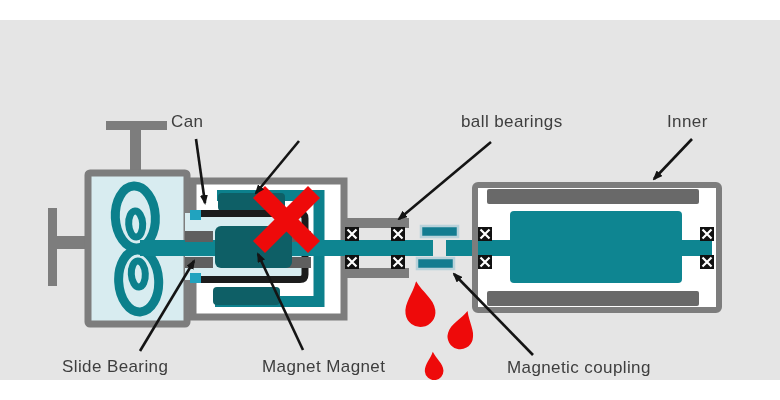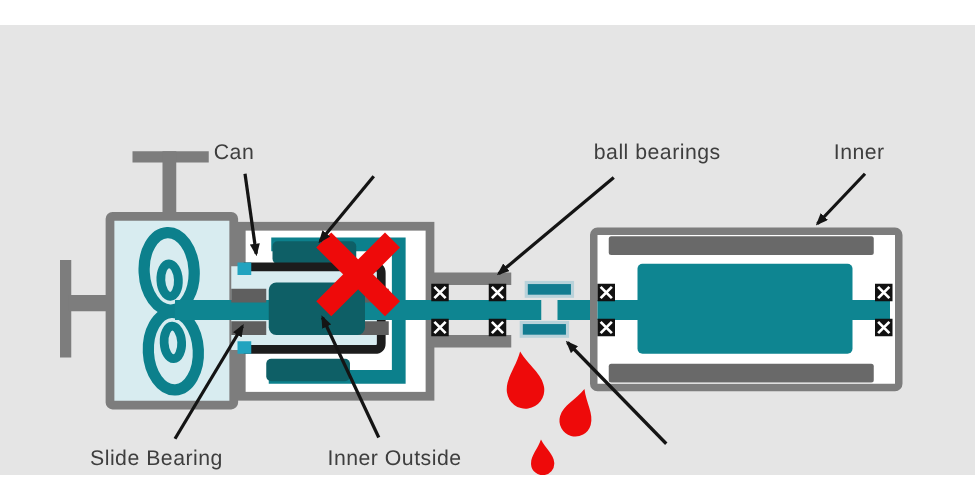--- a/index.html
+++ b/index.html
@@ -149,18 +149,19 @@
       <path class="arrow" d="M299,121 L256,173" marker-end="url(#ah)"></path>
       <path class="arrow" d="M491,122 L399,199" marker-end="url(#ah)"></path>
       <path class="arrow" d="M692,119 L654,159" marker-end="url(#ah)"></path>
       <path class="arrow" d="M140,331 L194,241" marker-end="url(#ah)"></path>
       <path class="arrow" d="M303,330 L258,234" marker-end="url(#ah)"></path>
       <path class="arrow" d="M533,335 L454,254" marker-end="url(#ah)"></path>
     </g>
   </svg>
 
   <div class="lbl" style="left:171px;top:92px">Can</div>
-  <div class="lbl" style="left:475px;top:92px">ball bearings</div>
+  <div class="lbl" style="left:461px;top:92px">ball bearings</div>
   <div class="lbl" style="left:667px;top:92px">Inner</div>
-  <div class="lbl" style="left:72px;top:337px">Slide Bearing</div>
-  <div class="lbl" style="left:262px;top:337px">Inner Outside</div>
+  <div class="lbl" style="left:62px;top:337px">Slide Bearing</div>
+  <div class="lbl" style="left:262px;top:337px">Magnet Magnet</div>
+  <div class="lbl" style="left:507px;top:338px">Magnetic coupling</div>
 
 </div>
 
 </body></html>

